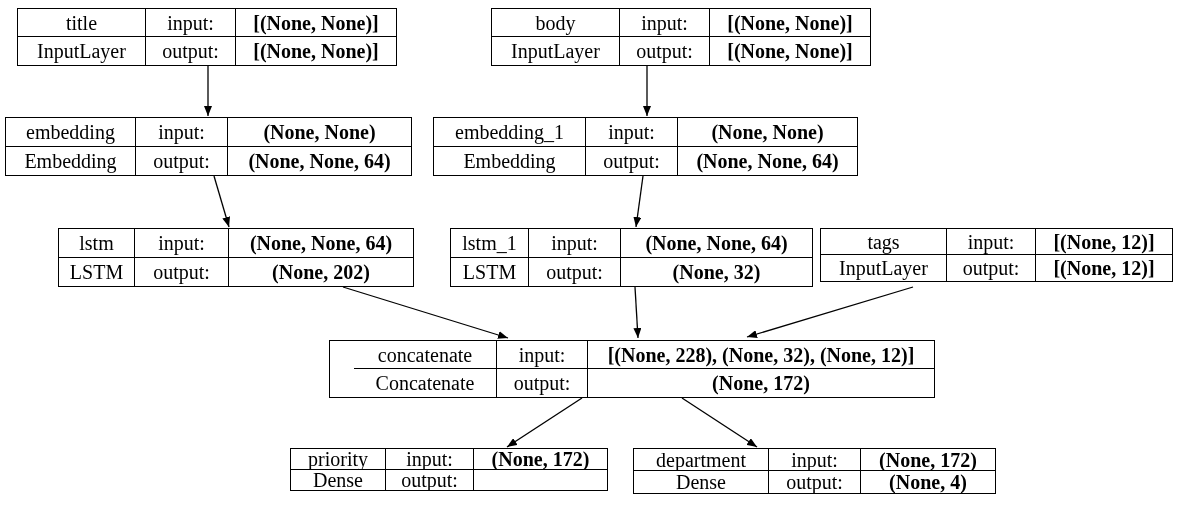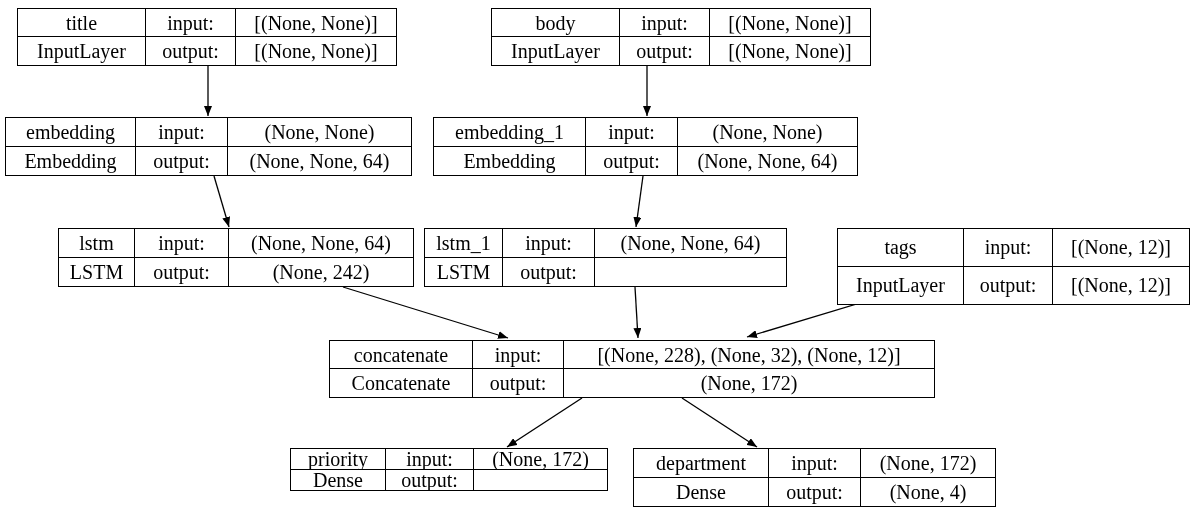--- a/index.html
+++ b/index.html
@@ -37,21 +37,21 @@
     justify-content: center;
     font-size: 20px;
     line-height: 1;
     white-space: nowrap;
     overflow: hidden;
     border-right: 1px solid #000000;
     border-bottom: 1px solid #000000;
     padding: 0 4px;
     box-sizing: border-box;
   }
-  .cell:nth-child(3n) { border-right: none; }
+  .cell:nth-child(3n) { border-right: none; font-weight: bold; }
   .cell:nth-child(n+4) { border-bottom: none; }
   .edge {
     stroke: #000000;
     stroke-width: 1.3;
     fill: none;
   }
 </style>
 </head>
 <body>
 
@@ -106,53 +106,54 @@
     <div class="cell">Embedding</div>
     <div class="cell">output:</div>
     <div class="cell">(None, None, 64)</div>
   </div>
       <div class="node" style="left: 58px; top: 228px; width: 356px; height: 59px; grid-template-columns: 76px 94px 1fr;">
     <div class="cell">lstm</div>
     <div class="cell">input:</div>
     <div class="cell">(None, None, 64)</div>
     <div class="cell">LSTM</div>
     <div class="cell">output:</div>
-    <div class="cell">(None, 242)</div>
+    <div class="cell">(None, 202)</div>
   </div>
-      <div class="node" style="left: 424px; top: 228px; width: 363px; height: 59px; grid-template-columns: 78px 92px 1fr;">
+      <div class="node" style="left: 450px; top: 228px; width: 363px; height: 59px; grid-template-columns: 78px 92px 1fr;">
     <div class="cell">lstm_1</div>
     <div class="cell">input:</div>
     <div class="cell">(None, None, 64)</div>
     <div class="cell">LSTM</div>
     <div class="cell">output:</div>
+    <div class="cell">(None, 32)</div>
   </div>
-      <div class="node" style="left: 837px; top: 228px; width: 353px; height: 77px; grid-template-columns: 126px 89px 1fr;">
+      <div class="node" style="left: 820px; top: 228px; width: 353px; height: 54px; grid-template-columns: 126px 89px 1fr;">
     <div class="cell">tags</div>
     <div class="cell">input:</div>
     <div class="cell">[(None, 12)]</div>
     <div class="cell">InputLayer</div>
     <div class="cell">output:</div>
     <div class="cell">[(None, 12)]</div>
   </div>
-      <div class="node" style="left: 329px; top: 340px; width: 606px; height: 58px; grid-template-columns: 143px 91px 1fr;">
+      <div class="node" style="left: 329px; top: 340px; width: 606px; height: 58px; grid-template-columns: 143px 91px 1fr; padding-left: 24px;">
     <div class="cell">concatenate</div>
     <div class="cell">input:</div>
     <div class="cell">[(None, 228), (None, 32), (None, 12)]</div>
     <div class="cell">Concatenate</div>
     <div class="cell">output:</div>
     <div class="cell">(None, 172)</div>
   </div>
       <div class="node" style="left: 290px; top: 448px; width: 318px; height: 43px; grid-template-columns: 95px 88px 1fr;">
     <div class="cell">priority</div>
     <div class="cell">input:</div>
     <div class="cell">(None, 172)</div>
     <div class="cell">Dense</div>
     <div class="cell">output:</div>
   </div>
-      <div class="node" style="left: 633px; top: 448px; width: 363px; height: 59px; grid-template-columns: 135px 92px 1fr;">
+      <div class="node" style="left: 633px; top: 448px; width: 363px; height: 46px; grid-template-columns: 135px 92px 1fr;">
     <div class="cell">department</div>
     <div class="cell">input:</div>
     <div class="cell">(None, 172)</div>
     <div class="cell">Dense</div>
     <div class="cell">output:</div>
     <div class="cell">(None, 4)</div>
   </div>
     </div>
 </div>
 

